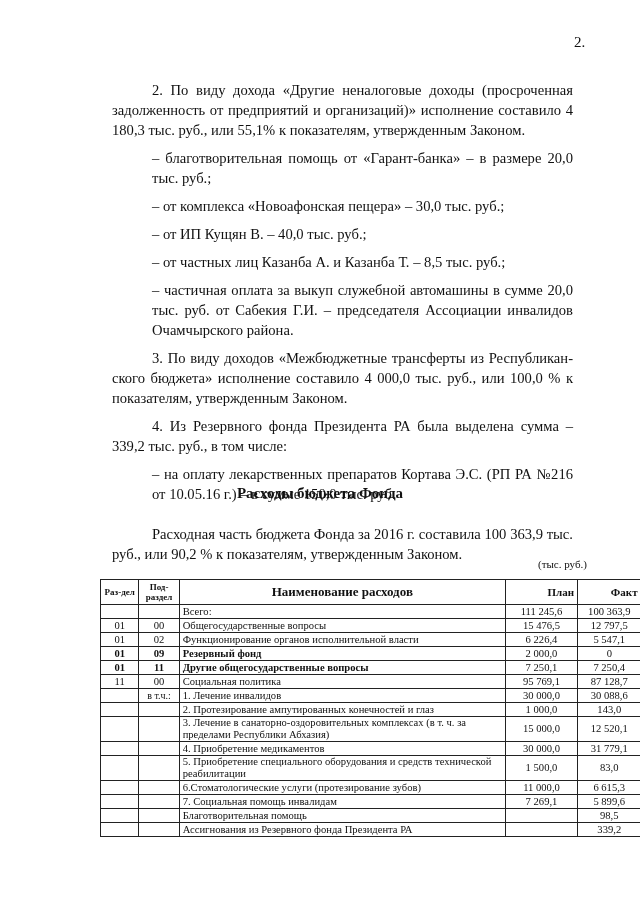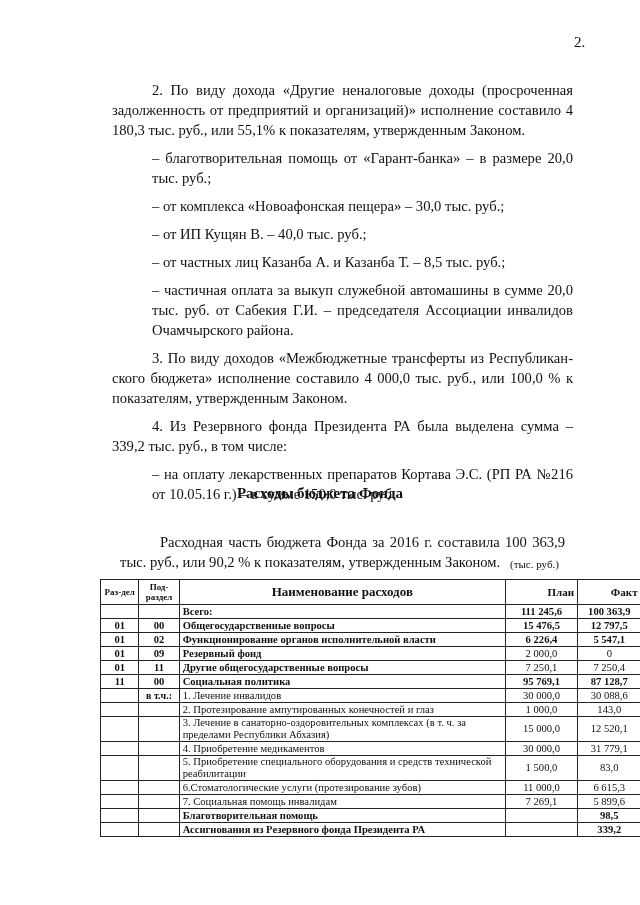--- a/index.html
+++ b/index.html
@@ -8,33 +8,33 @@
   .page-number { position: absolute; top: 34px; left: 574px; font-size: 15px; }
   .body-text { position: absolute; left: 104px; width: 477px; top: 72px;
                font-size: 14.6px; line-height: 20px; }
   .body-text p { margin: 8px; text-align: justify; }
   .indent { text-indent: 40px; }
   .bullet { padding-left: 40px; }
   .section-title { position: absolute; top: 485px; left: 0; width: 640px; text-align: center;
                    font-weight: bold; font-size: 15px; }
   .summary { position: absolute; top: 516px; left: 104px; width: 477px;
              font-size: 14.6px; line-height: 20px; text-align: justify; }
-  .summary p { margin: 16px; text-indent: 40px; }
-  .units { position: absolute; top: 558px; left: 510px; font-size: 11px; }
+  .summary p { margin: 8px; text-indent: 40px; }
+  .units { position: absolute; top: 558px; left: 538px; font-size: 11px; }
   table.budget { position: absolute; top: 579px; left: 100px; width: 586px;
                  border-collapse: collapse; font-size: 10.6px; line-height: 12px; }
   table.budget td, table.budget th { border: 1px solid #222; padding: 0 3px; }
   table.budget th { font-weight: bold; height: 24px; }
   th.code { font-size: 9px; line-height: 10px; padding: 0 1px; }
   th.name { font-size: 13px; }
   th.num { font-size: 11px; text-align: right; }
   td.code { text-align: center; font-weight: bold; }
-  td.code.sub { font-weight: bold; font-size: 10px; margin-top: 16px; }
+  td.code.sub { font-weight: normal; font-size: 10px; margin-top: 16px; }
   td.num { text-align: center; }
-  tr.bold td { font-weight: bold; }
+  tr.bold td { font-weight: normal; }
   tr.row { height: 14px; }
   tr.row2 { height: 25px; }
   col.c1 { width: 32px; } col.c2 { width: 32px; } col.c3 { width: 272px; }
   col.c4 { width: 60px; } col.c5 { width: 53px; } col.c6 { width: 37px; }
 </style>
 </head>
 <body>
 
 <div class="page-number">2.</div>
 

